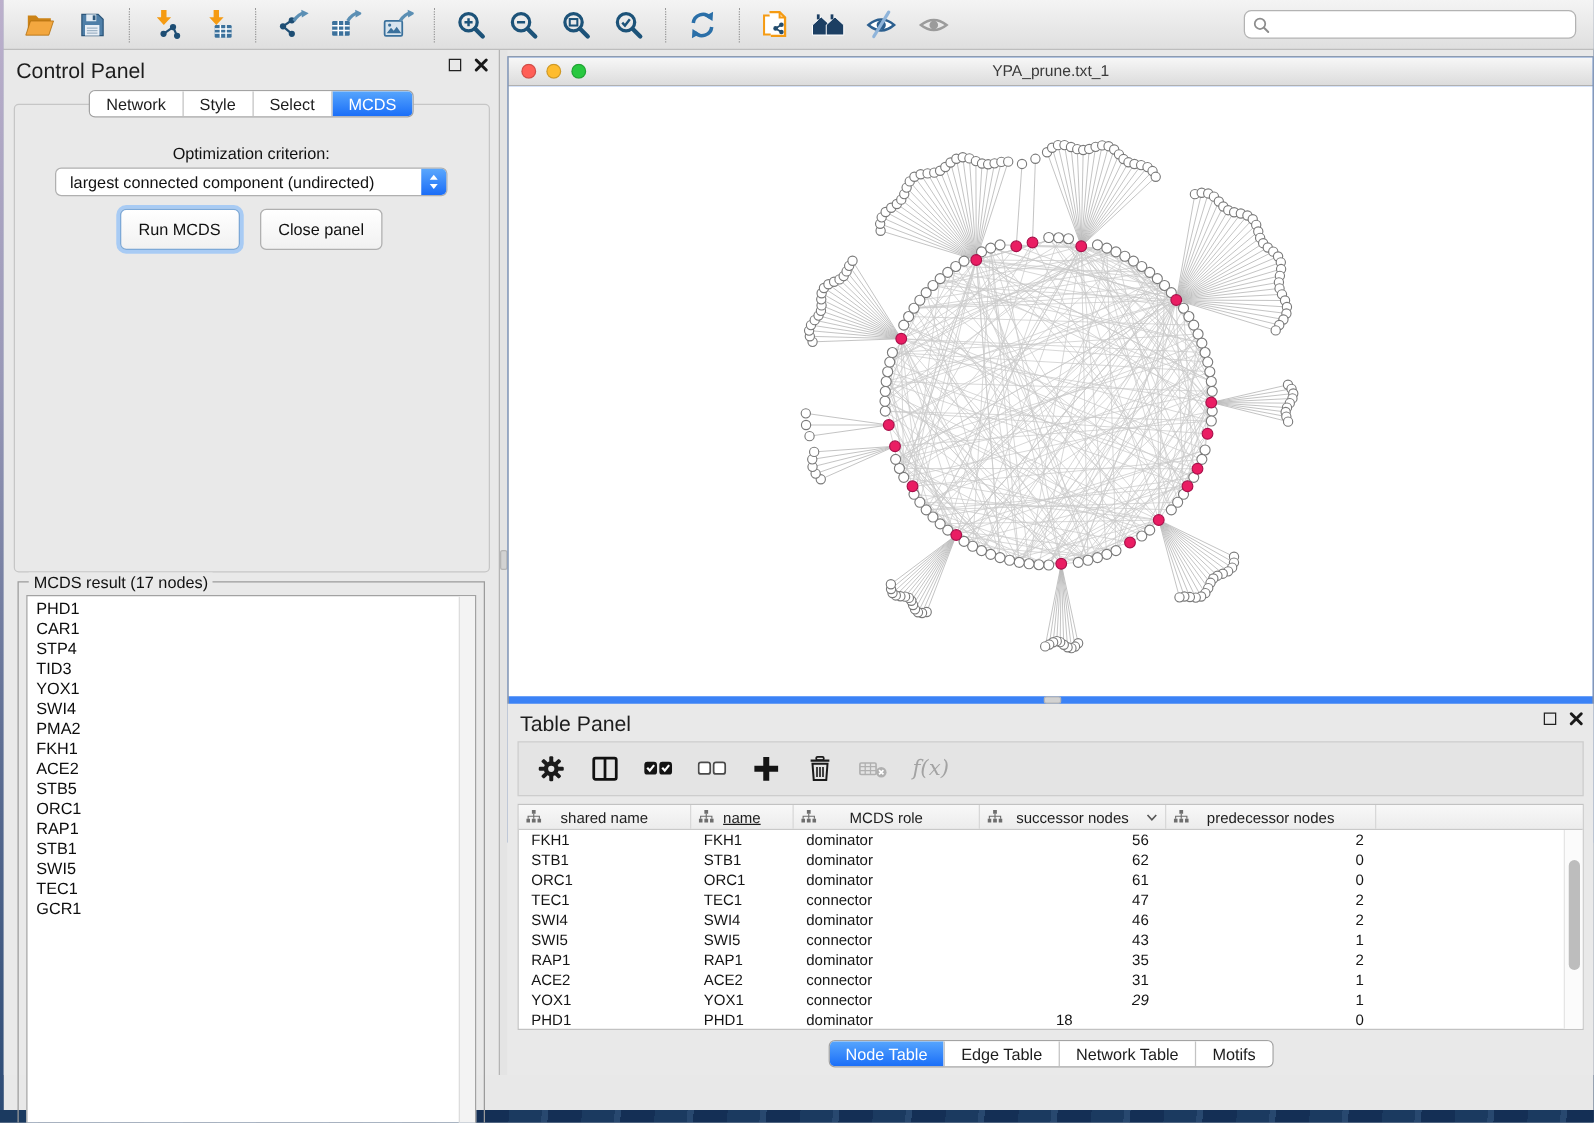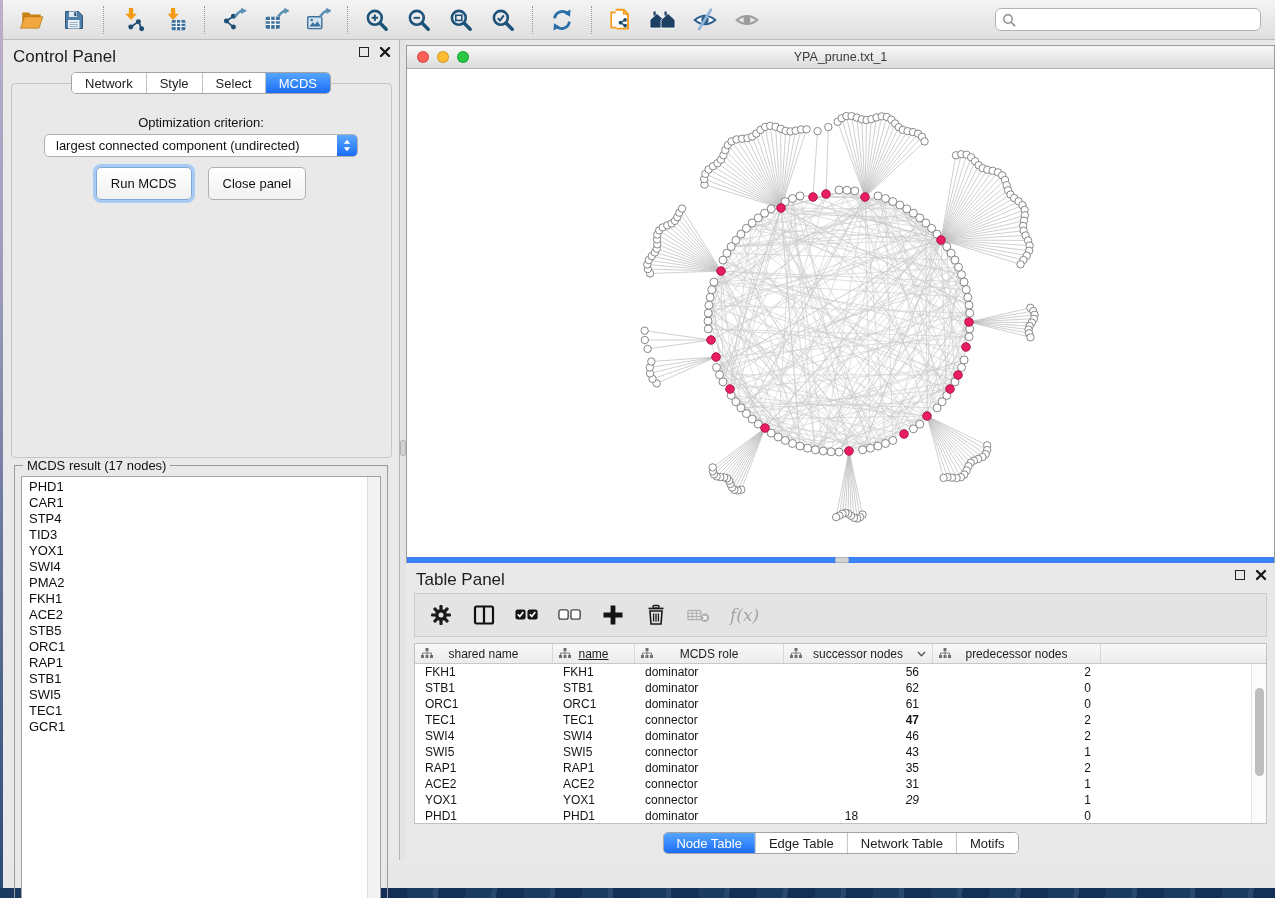--- a/index.html
+++ b/index.html
@@ -1182,21 +1182,21 @@
               <div class="td txt" style="width: 138px;">ORC1</div>
               <div class="td txt" style="width: 82px;">ORC1</div>
               <div class="td txt" style="width: 149px;">dominator</div>
               <div class="td num-s" style="width: 149px;">61</div>
               <div class="td num-p" style="width: 168px;">0</div>
             </div>
             <div class="tr">
               <div class="td txt" style="width: 138px;">TEC1</div>
               <div class="td txt" style="width: 82px;">TEC1</div>
               <div class="td txt" style="width: 149px;">connector</div>
-              <div class="td num-s" style="width: 149px; font-weight: bold;">47</div>
+              <div class="td num-s" style="width: 149px;">47</div>
               <div class="td num-p" style="width: 168px;">2</div>
             </div>
             <div class="tr">
               <div class="td txt" style="width: 138px;">SWI4</div>
               <div class="td txt" style="width: 82px;">SWI4</div>
               <div class="td txt" style="width: 149px;">dominator</div>
               <div class="td num-s" style="width: 149px;">46</div>
               <div class="td num-p" style="width: 168px;">2</div>
             </div>
             <div class="tr">

